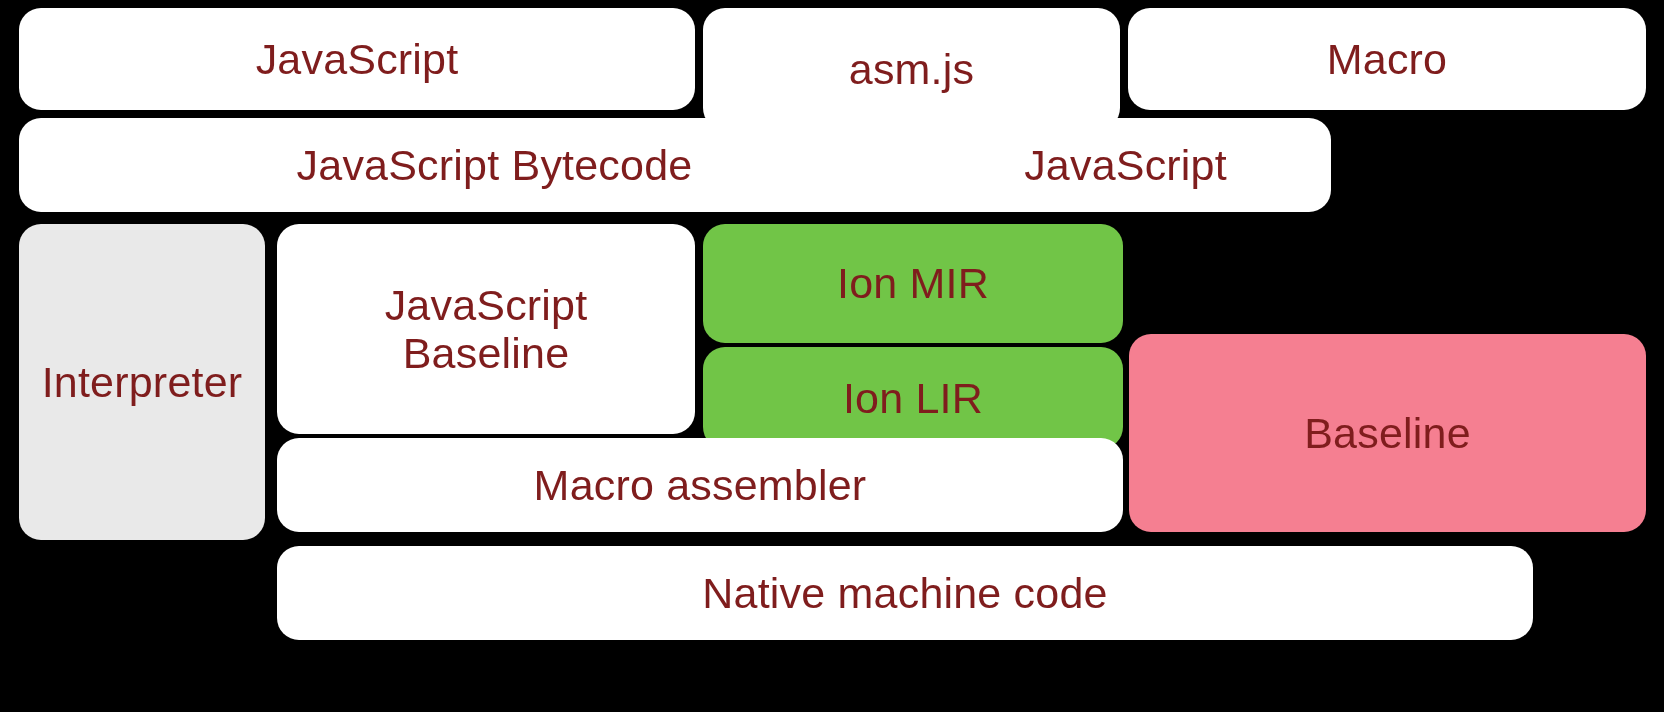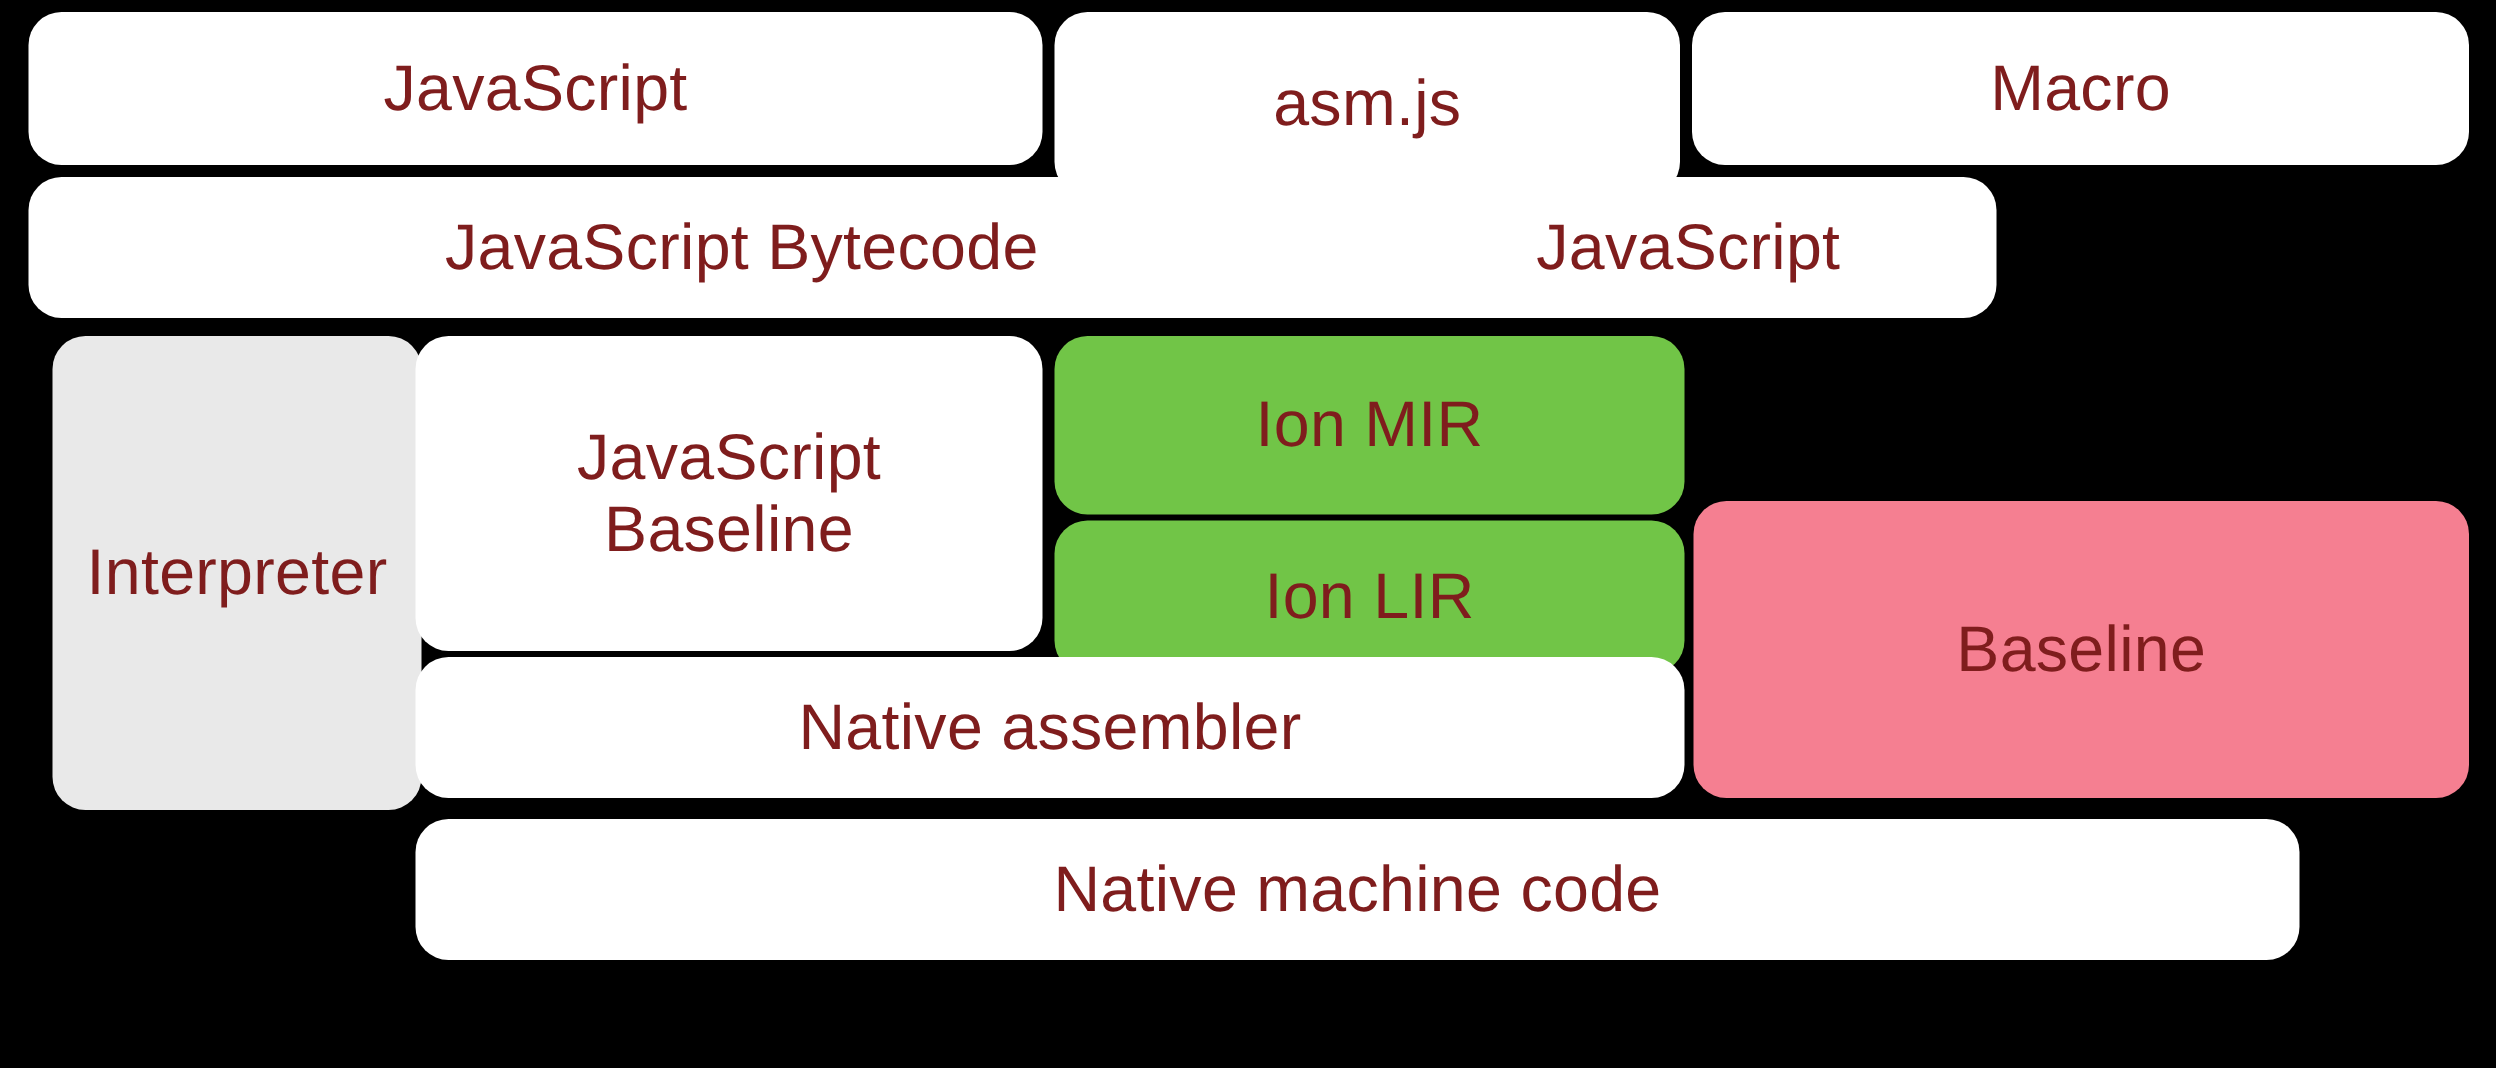--- a/index.html
+++ b/index.html
@@ -25,21 +25,21 @@
     border-radius: 22px;
     color: #7f1d1d;
     font-size: 43px;
     font-weight: 400;
     line-height: 1.12;
     letter-spacing: 0.2px;
     white-space: pre-line;
     user-select: none;
   }
   .fill-white  { background: #ffffff; }
-  .fill-gray   { background: #e9e9e9; margin-left: 16px; }
+  .fill-gray   { background: #e9e9e9; }
   .fill-green  { background: #71c547; }
   .fill-pink   { background: #f57f91; }
 </style>
 </head>
 <body>
 
 <div id="diagram">
 
   <div class="node fill-white" style="left:19px; top:8px; width:676px; height:102px;">
     <span>JavaScript</span>
@@ -72,21 +72,21 @@
 
   <div class="node fill-green" style="left:703px; top:224px; width:420px; height:119px;">
     <span>Ion MIR</span>
   </div>
 
   <div class="node fill-green" style="left:703px; top:347px; width:420px; height:102px;">
     <span>Ion LIR</span>
   </div>
 
   <div class="node fill-white" style="left:277px; top:438px; width:846px; height:94px;">
-    <span>Native assembler</span>
+    <span>Macro assembler</span>
   </div>
 
   <div class="node fill-pink" style="left:1129px; top:334px; width:517px; height:198px;">
     <span>Baseline</span>
   </div>
 
   <div class="node fill-white" style="left:277px; top:546px; width:1256px; height:94px;">
     <span>Native machine code</span>
   </div>
 

